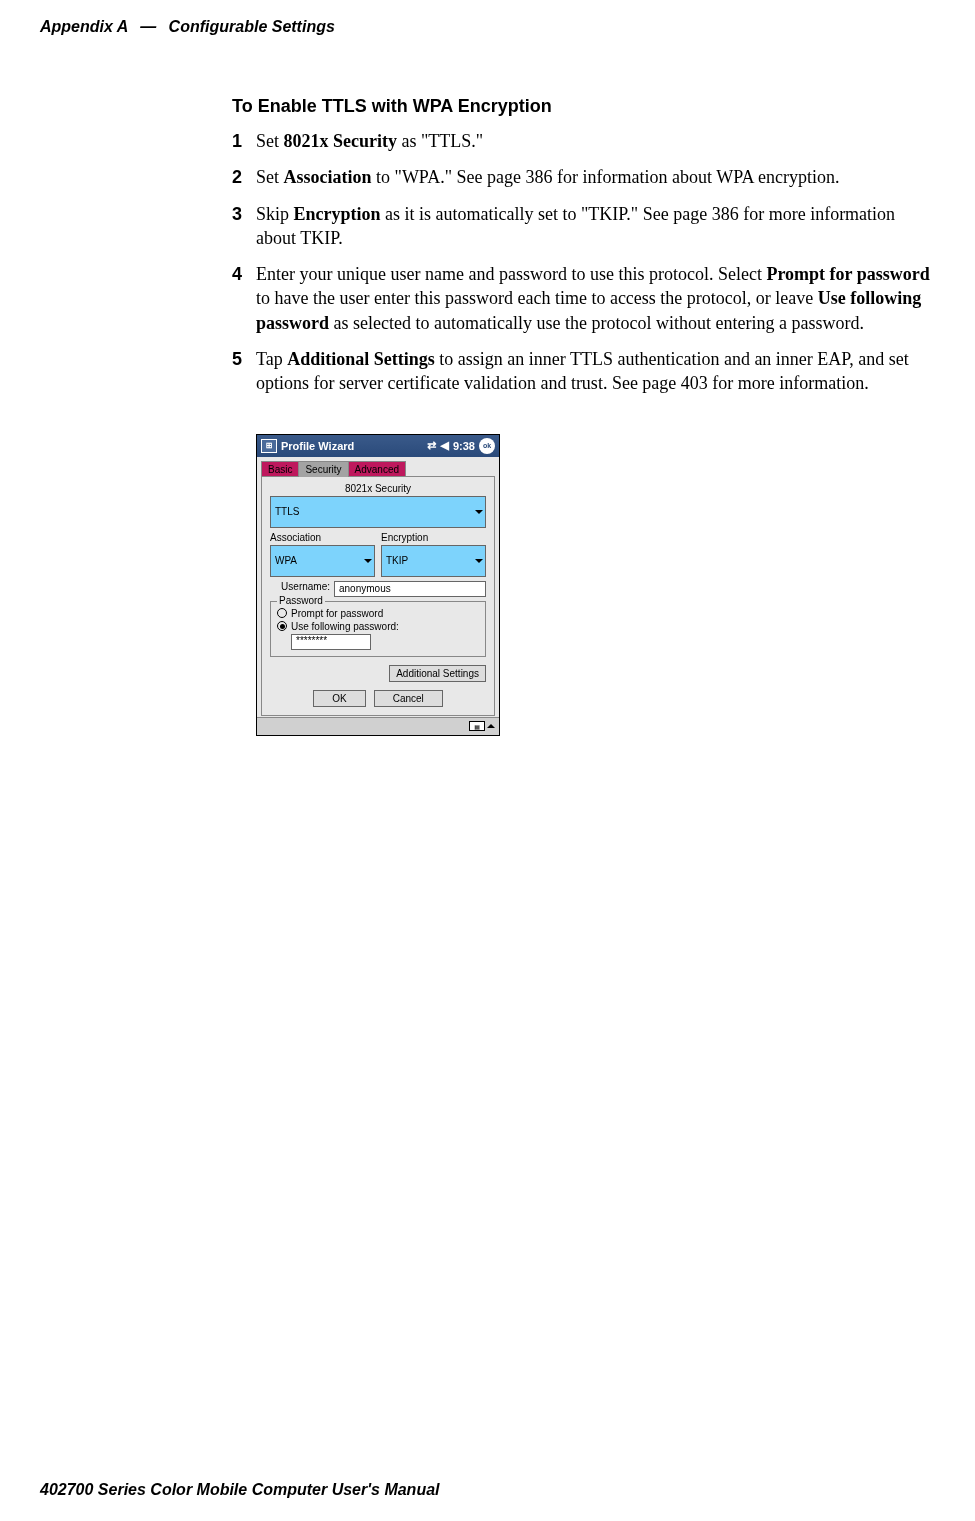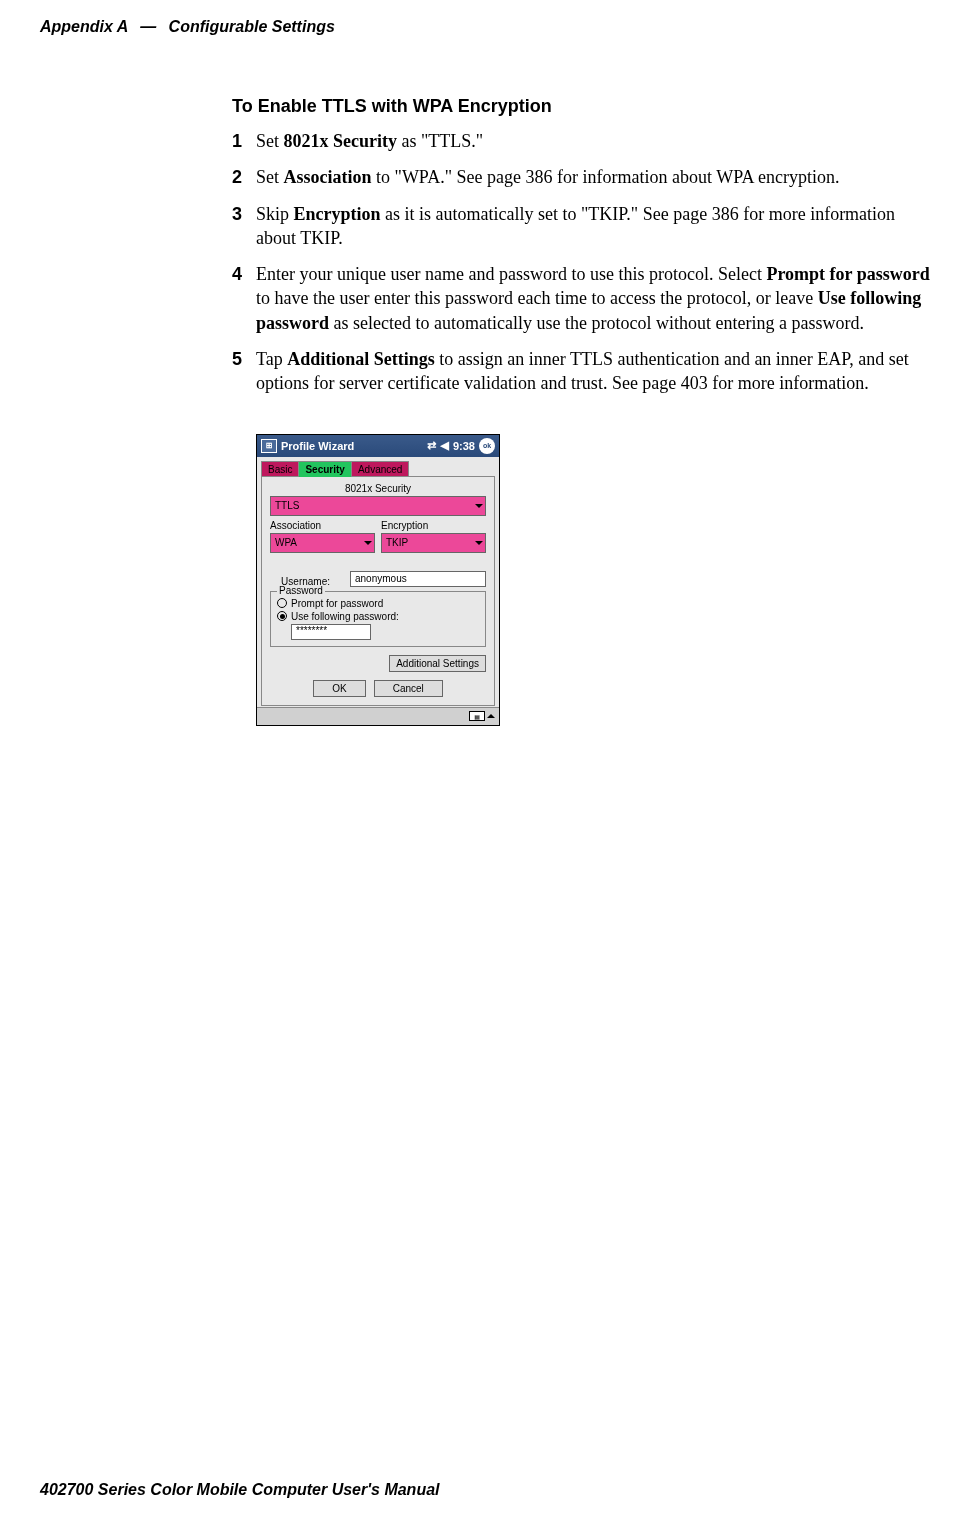--- a/index.html
+++ b/index.html
@@ -143,44 +143,43 @@
     .tab {
       border: 1px solid #888;
       border-bottom: none;
       padding: 2px 6px;
       background: #be185d;
       font-size: 10px;
       margin-right: -1px;
     }
     
     .tab.active {
-      background: #22c55e;
+      background: #a3a3a3;
       position: relative;
       z-index: 1;
-      font-weight: bold;
     }
     
     .tab-content {
       border: 1px solid #888;
       padding: 6px 8px 8px 8px;
       background: #e8e8e8;
       position: relative;
       top: -1px;
     }
     
     .field-label-center {
       text-align: center;
       font-size: 10px;
       margin-bottom: 2px;
     }
     
     .dropdown {
       border: 1px solid #666;
-      background: #ec4899;
-      height: 20px;
+      background: #7dd3fc;
+      height: 32px;
       display: flex;
       align-items: center;
       padding: 0 4px;
       position: relative;
       font-size: 10px;
     }
     
     .dropdown-arrow {
       position: absolute;
       right: 2px;
@@ -201,23 +200,23 @@
       flex: 1;
     }
     
     .col-label {
       font-size: 10px;
       margin-bottom: 2px;
     }
     
     .username-row {
       display: flex;
-      align-items: flex-end;
-      margin-top: 18px;
-      gap: 20px;
+      align-items: flex-start;
+      margin-top: 4px;
+      gap: 4px;
     }
     
     .username-label {
       font-size: 10px;
       width: 60px;
       text-align: right;
     }
     
     .text-input {
       border: 1px solid #666;

